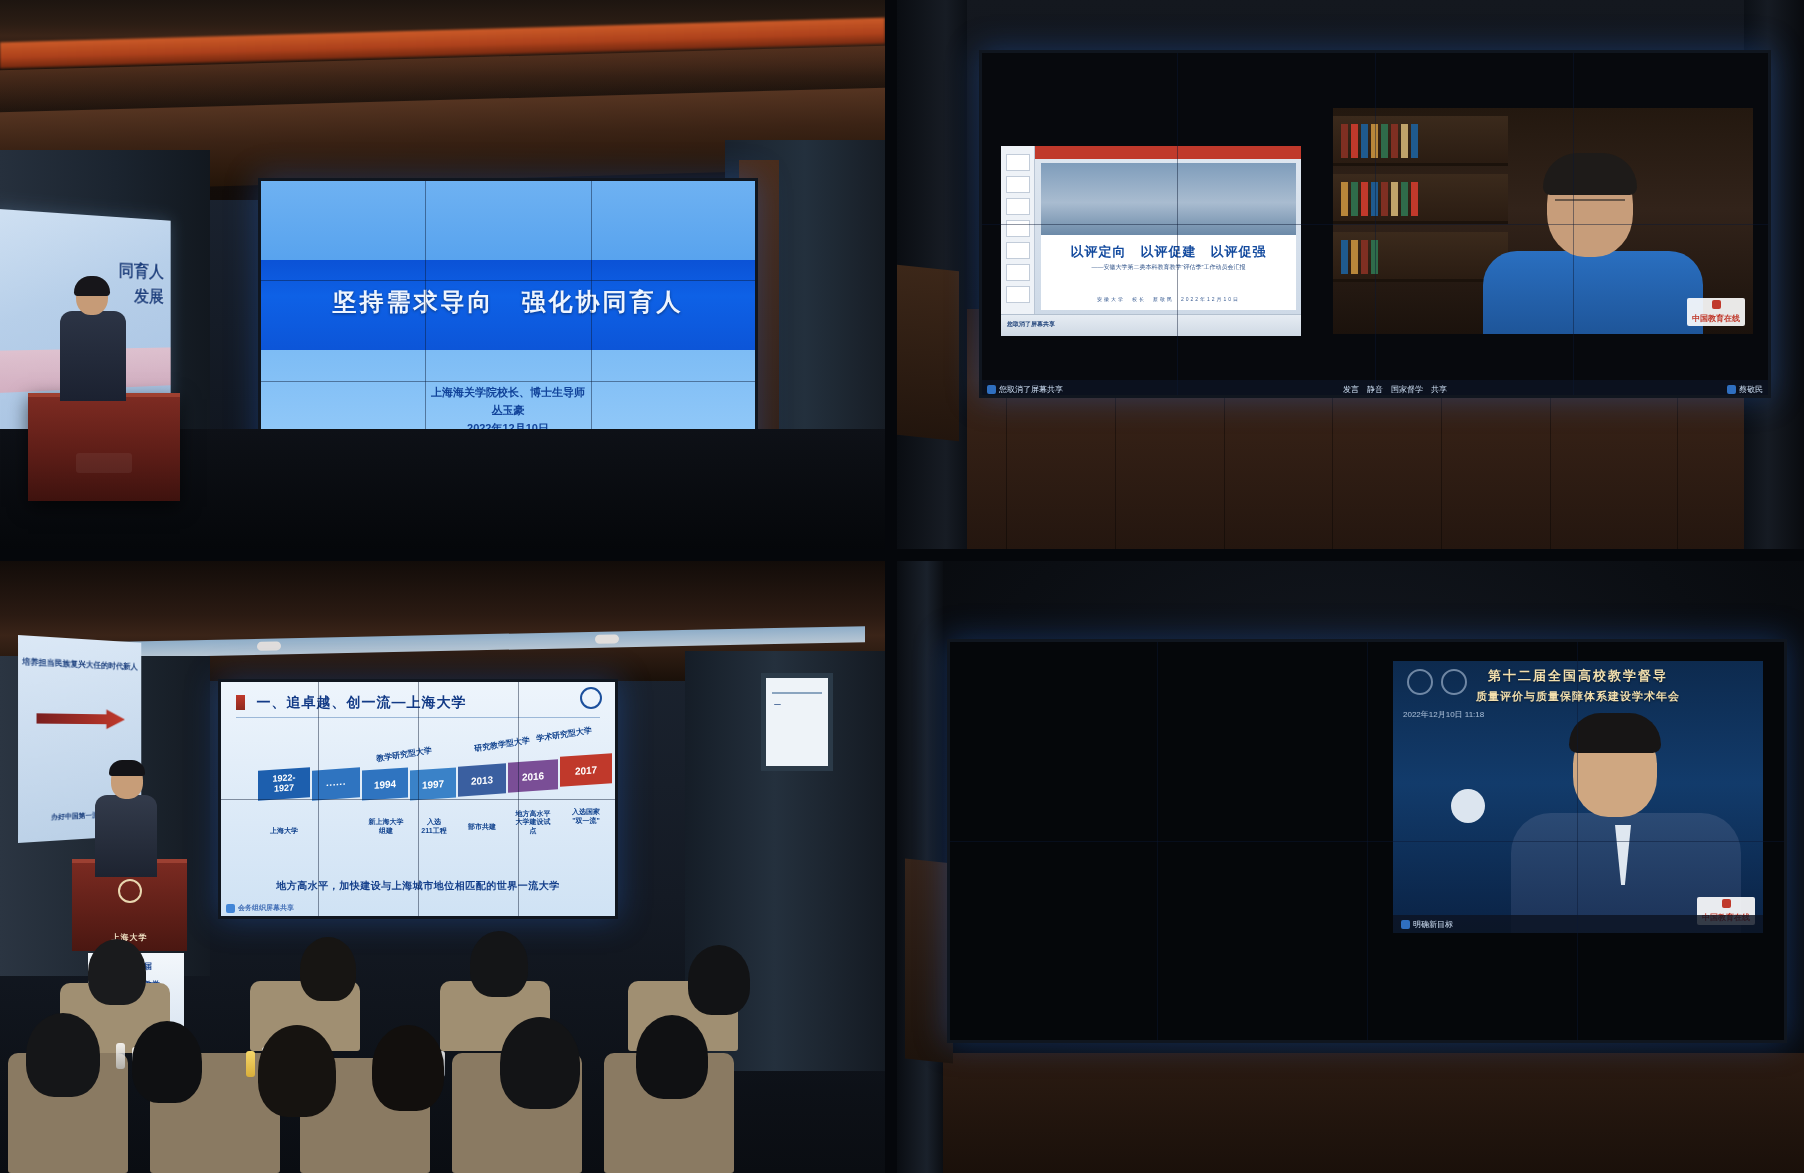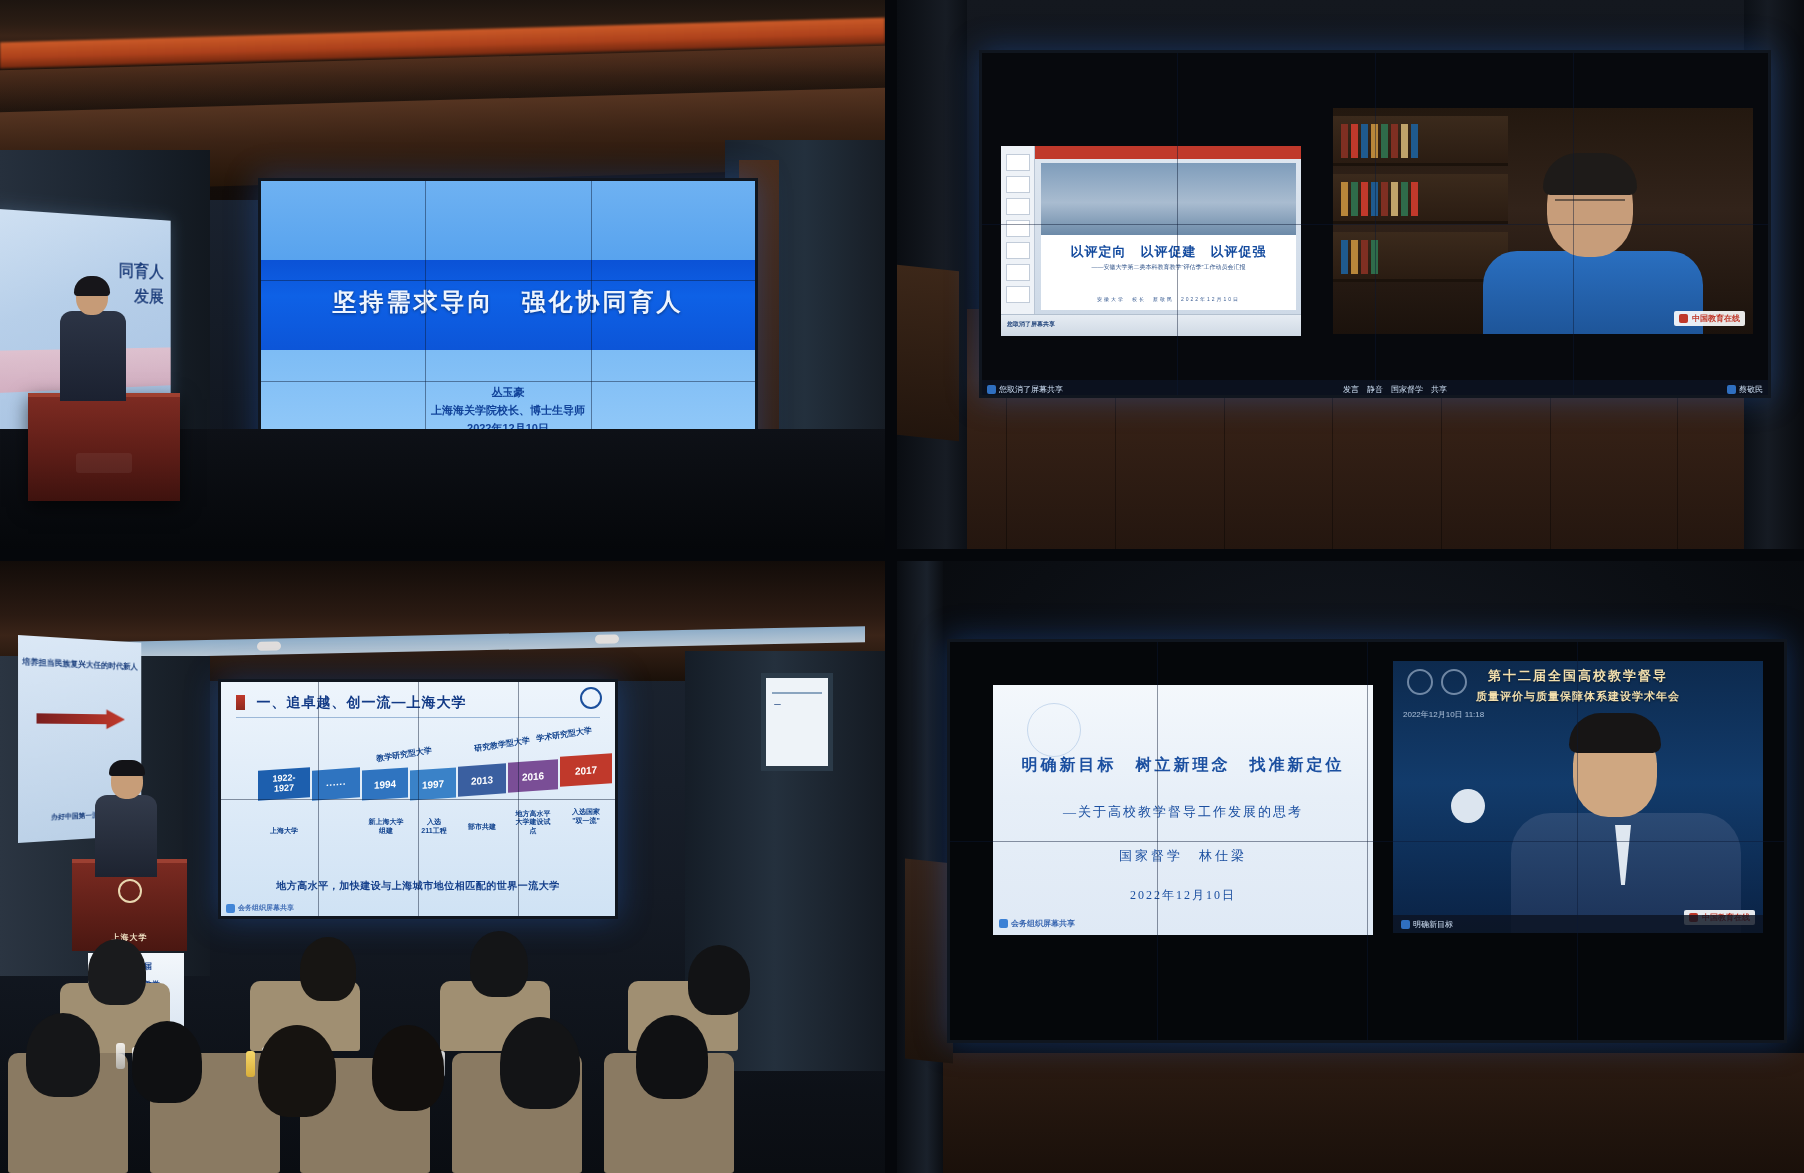--- a/index.html
+++ b/index.html
@@ -212,21 +212,21 @@
     border-radius: 46% 46% 44% 44%; background: #c79d7a; }
   .p2-video .person .hair { position:absolute; left: 60px; top: -6px; width: 94px; height: 42px;
     border-radius: 46px 46px 10px 10px; background:#1e1b19; }
   .p2-video .person .torso { position:absolute; left: 0; top: 92px; width: 220px; height: 90px;
     border-radius: 34px 34px 0 0; background: linear-gradient(180deg,#2a6fc0,#1d5396); }
   .p2-video .glasses { position:absolute; left:72px; top:40px; width:70px; height:14px;
      border-top:2px solid rgba(30,30,30,.55); }
   .vbadge {
     position:absolute; right: 8px; bottom: 8px; display:flex; align-items:center; gap:4px;
     padding: 2px 5px; background: rgba(255,255,255,.9); border-radius:2px;
-    color:#c0392b; font-size: 8px; font-weight:700;
+    color:#c0392b; font-size: 8px; font-weight:700;flex-direction:column;
   }
   .vbadge .sq { width: 9px; height: 9px; background:#c0392b; border-radius:2px; }
   .namebar {
     position:absolute; left: 0; bottom: 0; width:100%; height: 18px;
     background: rgba(12,20,34,.82); color:#cfe0f5; font-size: 8px;
     display:flex; align-items:center; gap: 10px; padding: 0 8px;
   }
   .namebar .chip { display:flex; align-items:center; gap:3px; }
   .namebar .ic { width:9px; height:9px; background:#2f6fc0; border-radius:2px; }
 
@@ -388,22 +388,22 @@
       </div>
 
       <div class="p1-rightwall"></div>
 
       <div class="vw p1-wall">
         <div class="bg-top"></div>
         <div class="bg-bot"></div>
         <div class="band"></div>
         <div class="t1">坚持需求导向　强化协同育人</div>
         <div class="credits">
+          <div>上海海关学院校长、博士生导师</div>
           <div>丛玉豪</div>
-          <div>上海海关学院校长、博士生导师</div>
           <div>2022年12月10日</div>
         </div>
         <div class="wm">
           <span class="wm-dot"></span>
           <span>会务组织屏幕共享</span>
         </div>
         <div class="vw-seams">
           <i class="seam-v" style="left:33.3%;top:0;bottom:0;width:1px"></i>
           <i class="seam-v" style="left:66.6%;top:0;bottom:0;width:1px"></i>
           <i class="seam-h" style="top:33.3%;left:0;right:0;height:1px"></i>
@@ -656,31 +656,20 @@
 
   <div class="panel p4">
     <div class="p4-inner">
       <div class="p4-room"></div>
       <div class="p4-wood"></div>
       <div class="p4-pillar"></div>
       <div class="p4-lectern"></div>
 
       <div class="vw p4-wall">
 
-        <div class="p4-left">
-          <div class="stamp"></div>
-          <div class="l1">明确新目标　树立新理念　找准新定位</div>
-          <div class="l2">—关于高校教学督导工作发展的思考</div>
-          <div class="l3">国家督学　林仕梁</div>
-          <div class="l4">2022年12月10日</div>
-          <div class="wm">
-            <span class="wm-dot"></span>
-            <span>会务组织屏幕共享</span>
-          </div>
-        </div>
 
         <div class="p4-right">
           <div class="seal"></div>
           <div class="seal2"></div>
           <div class="bar">
             <div class="h1">第十二届全国高校教学督导</div>
             <div class="h2">质量评价与质量保障体系建设学术年会</div>
           </div>
           <div class="dt">2022年12月10日 11:18</div>
           <div class="moon"></div>

